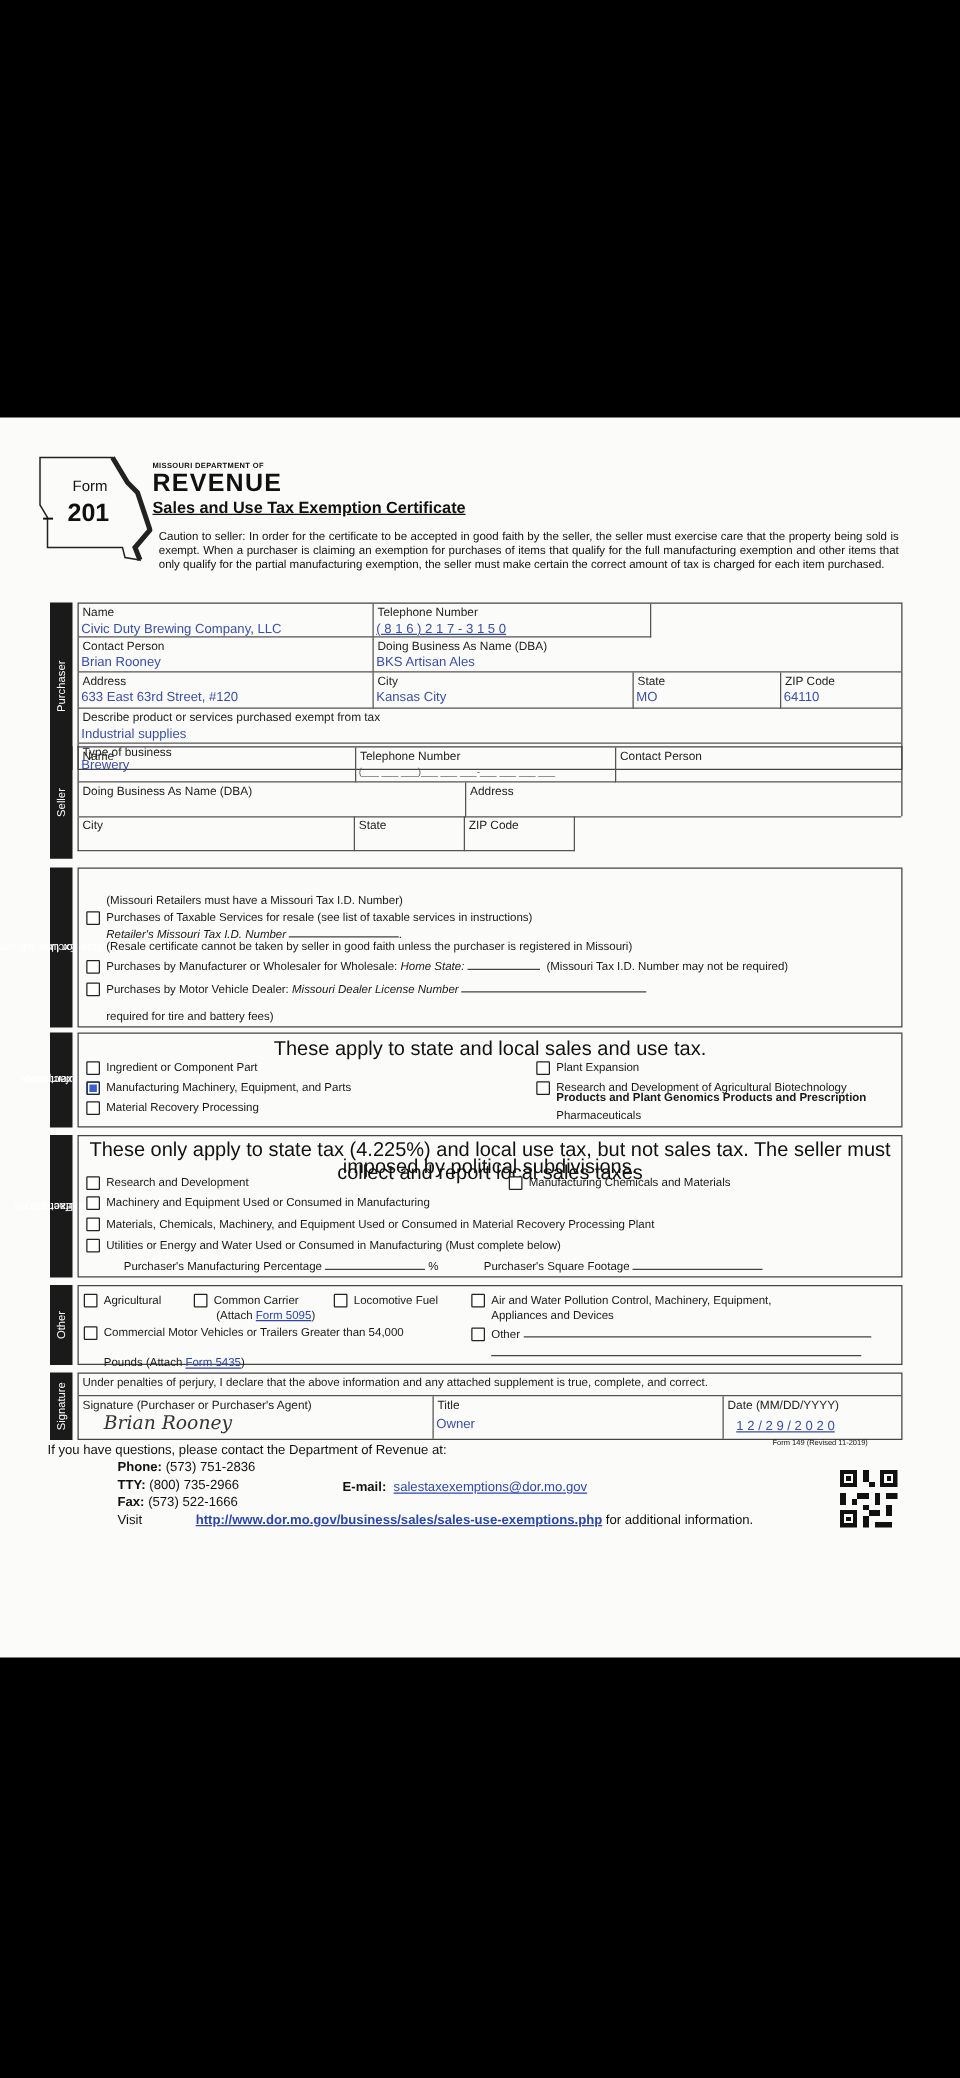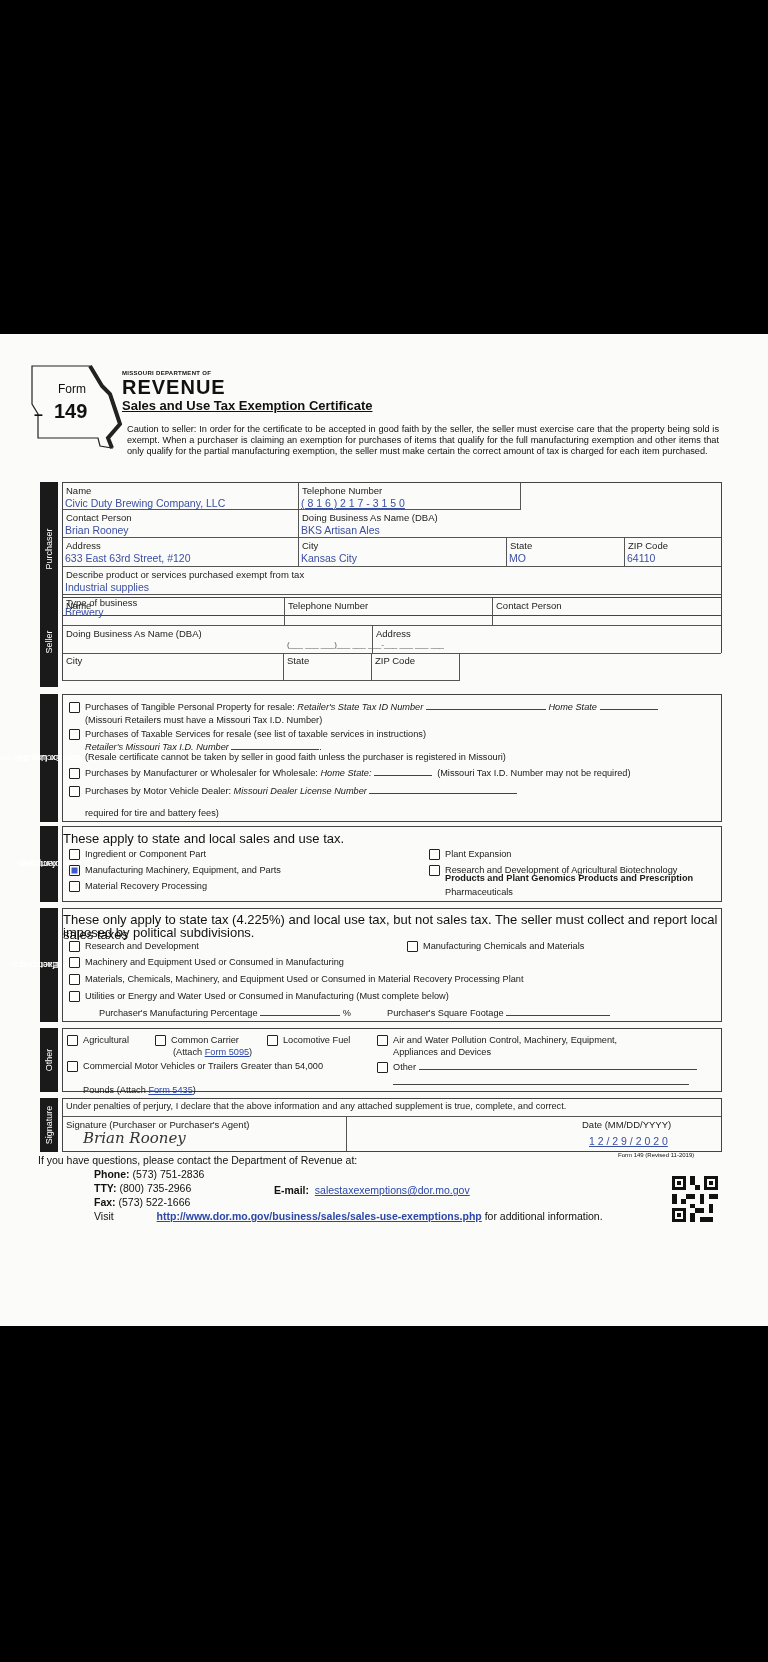--- a/index.html
+++ b/index.html
@@ -21,36 +21,36 @@
   .box { position: absolute; left: 22px; right: 0; top: 0; bottom: 0; border: 1.5px solid #444; }
   .cell { position: absolute; border-right: 1px solid #555; border-bottom: 1px solid #555; }
   .lbl { position: absolute; left: 3px; top: 2px; font-size: 9.5px; color: #222; white-space: nowrap; }
   .val { position: absolute; left: 2px; top: 14px; font-size: 10.5px; color: #3a4fa3; white-space: nowrap; }
   .cb { display: inline-block; width: 11px; height: 11px; border: 1.5px solid #222; border-radius: 1px; vertical-align: middle; margin-right: 5px; background: #fff; }
   .cb.checked { background: #3f5dc8; box-shadow: inset 0 0 0 1.5px #fff; }
   .line-item { position: absolute; font-size: 9.2px; white-space: nowrap; color: #1a1a1a; }
   .it { font-style: italic; }
   .link { color: #2c47a8; text-decoration: underline; }
   .blank { display: inline-block; border-bottom: 1px solid #444; height: 9px; vertical-align: baseline; }
-  .center-note { position: absolute; width: 100%; font-size: 13px; }
+  .center-note { position: absolute; width: 100%; text-align: center; font-size: 16px; }
   .footer { position: absolute; font-size: 10.5px; }
   .qr { position: absolute; left: 672px; top: 842px; width: 46px; height: 46px; }
 </style>
 </head>
 <body>
 
 <div class="page">
 
   <svg class="abs mo-shape" width="92" height="86" viewBox="0 0 92 86">
     <path d="M2 2 L60 2 L66 12 L72 22 L80 30 L84 42 L90 60 L78 74 L82 84 L70 82 L68 74 L8 74 L8 50 L2 40 Z" fill="none" stroke="#222" stroke-width="1.2"></path>
     <path d="M60 2 L66 12 L72 22 L80 30 L84 42 L90 60 L78 74 L82 84" fill="none" stroke="#222" stroke-width="4"></path>
   </svg>
   <div class="abs hdr-form">Form</div>
   <div class="abs hdr-dash">–</div>
-  <div class="abs hdr-num">149</div>
+  <div class="abs hdr-num">201</div>
   <div class="abs dept">MISSOURI DEPARTMENT OF</div>
   <div class="abs revenue">REVENUE</div>
   <div class="abs cert-title">Sales and Use Tax Exemption Certificate</div>
   <div class="abs caution">Caution to seller: In order for the certificate to be accepted in good faith by the seller, the seller must exercise care that the property being sold is exempt. When a purchaser is claiming an exemption for purchases of items that qualify for the full manufacturing exemption and other items that only qualify for the partial manufacturing exemption, the seller must make certain the correct amount of tax is charged for each item purchased.</div>
 
   <div class="section" style="top:148px;height:134px;">
     <div class="tab">
         <span>Purchaser</span>
       </div>
     <div class="box">
@@ -100,21 +100,21 @@
   <div class="section" style="top:263px;height:90px;">
     <div class="tab" style="top:0;">
         <span>Seller</span>
       </div>
     <div class="box" style="top:0;height:56px;bottom:auto;border-bottom:none;">
       <div class="cell" style="left:0;top:0;width:222px;height:28px;">
         <div class="lbl">Name</div>
       </div>
       <div class="cell" style="left:222px;top:0;width:208px;height:28px;">
         <div class="lbl">Telephone Number</div>
-        <div class="val" style="color:#555;font-size:8px;top:15px;margin-top:27px;">(___ ___ ___)___ ___ ___-___ ___ ___ ___</div>
+        <div class="val" style="color:#555;font-size:8px;top:15px;">(___ ___ ___)___ ___ ___-___ ___ ___ ___</div>
       </div>
       <div class="cell" style="left:430px;top:0;right:0;height:28px;border-right:none;">
         <div class="lbl">Contact Person</div>
       </div>
       <div class="cell" style="left:0;top:28px;width:310px;height:28px;">
         <div class="lbl">Doing Business As Name (DBA)</div>
       </div>
       <div class="cell" style="left:310px;top:28px;right:0;height:28px;border-right:none;">
         <div class="lbl">Address</div>
       </div>
@@ -128,23 +128,20 @@
     <div class="cell" style="left:332px;top:56px;width:88px;height:28px;">
       <div class="lbl">ZIP Code</div>
     </div>
   </div>
 
   <div class="section" style="top:360px;height:128px;">
     <div class="tab">
         <span><span>Resale - Exclusion From</span><br><span>Sales or Use Tax</span></span>
       </div>
     <div class="box">
-      <div class="line-item" style="left:6px;top:6px;">
-        <span class="cb"></span><span>Purchases of Tangible Personal Property for resale: </span><span class="it">Retailer's State Tax ID Number</span> <span class="blank" style="width:120px;"></span> <span class="it">Home State</span> <span class="blank" style="width:58px;"></span>
-      </div>
       <div class="line-item" style="left:22px;top:20px;">(Missouri Retailers must have a Missouri Tax I.D. Number)</div>
       <div class="line-item" style="left:6px;top:34px;">
         <span class="cb"></span><span>Purchases of Taxable Services for resale (see list of taxable services in instructions)</span>
       </div>
       <div class="line-item it" style="left:22px;top:46px;"><span>Retailer's Missouri Tax I.D. Number</span> <span class="blank" style="width:88px;"></span>.</div>
       <div class="line-item" style="left:22px;top:57px;">(Resale certificate cannot be taken by seller in good faith unless the purchaser is registered in Missouri)</div>
       <div class="line-item" style="left:6px;top:72px;">
         <span class="cb"></span><span>Purchases by Manufacturer or Wholesaler for Wholesale: </span><span class="it">Home State:</span> <span class="blank" style="width:58px;"></span> &nbsp;<span>(Missouri Tax I.D. Number may not be required)</span>
       </div>
       <div class="line-item" style="left:6px;top:90px;">
@@ -209,20 +206,24 @@
     <div class="tab">
         <span>Signature</span>
       </div>
     <div class="box">
       <div class="cell" style="left:0;top:0;right:0;height:18px;border-right:none;">
         <div class="lbl" style="font-size:9.2px;">Under penalties of perjury, I declare that the above information and any attached supplement is true, complete, and correct.</div>
       </div>
       <div class="cell" style="left:0;top:18px;width:284px;height:34px;border-bottom:none;">
         <div class="lbl">Signature (Purchaser or Purchaser's Agent)</div>
         <div class="val" style="font-family:'DejaVu Serif',serif;font-style:italic;font-size:15px;color:#333;top:12px;left:20px;">Brian Rooney</div>
+      </div>
+      <div class="cell" style="left:284px;top:18px;width:232px;height:34px;border-bottom:none;">
+        <div class="lbl">Title</div>
+        <div class="val" style="top:16px;">Owner</div>
       </div>
       <div class="cell" style="left:516px;top:18px;right:0;height:34px;border:none;">
         <div class="lbl">Date (MM/DD/YYYY)</div>
         <div class="val" style="top:18px;left:10px;text-decoration:underline;">1 2 / 2 9 / 2 0 2 0</div>
       </div>
     </div>
   </div>
 
   <div class="footer" style="left:618px;top:818px;font-size:6px;">Form 149 (Revised 11-2019)</div>
   <div class="footer" style="left:38px;top:820px;">If you have questions, please contact the Department of Revenue at:</div>

